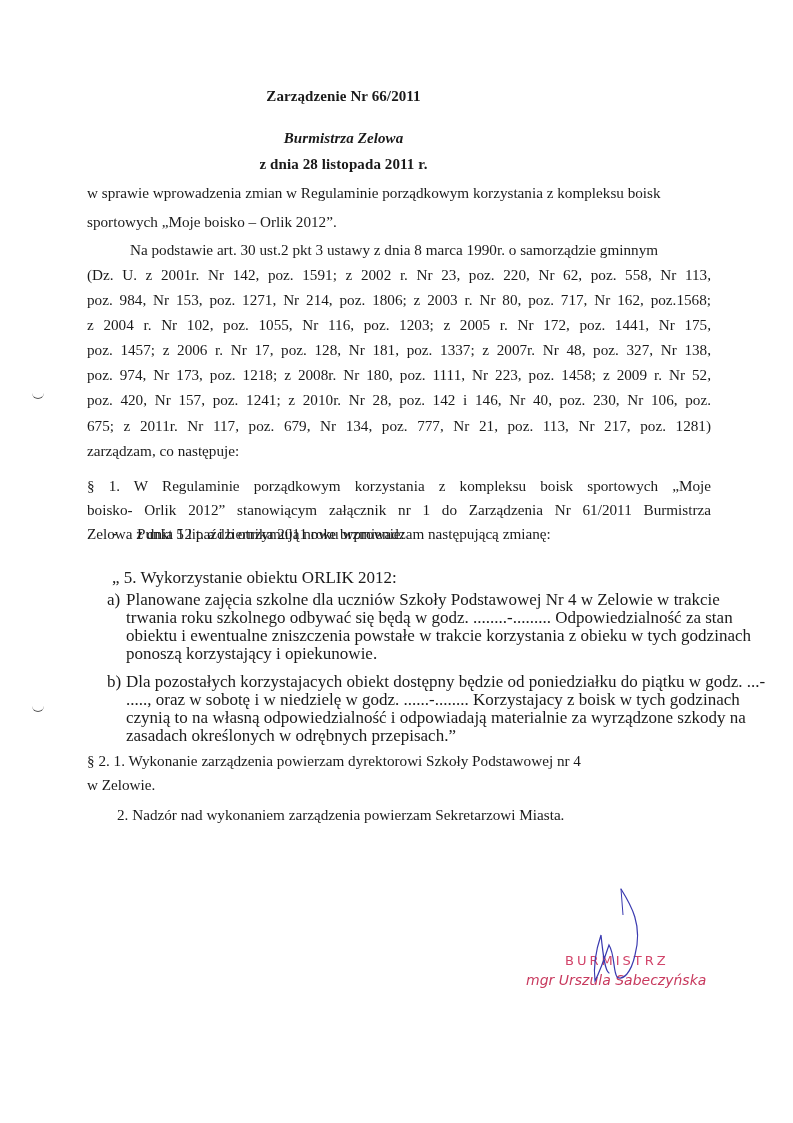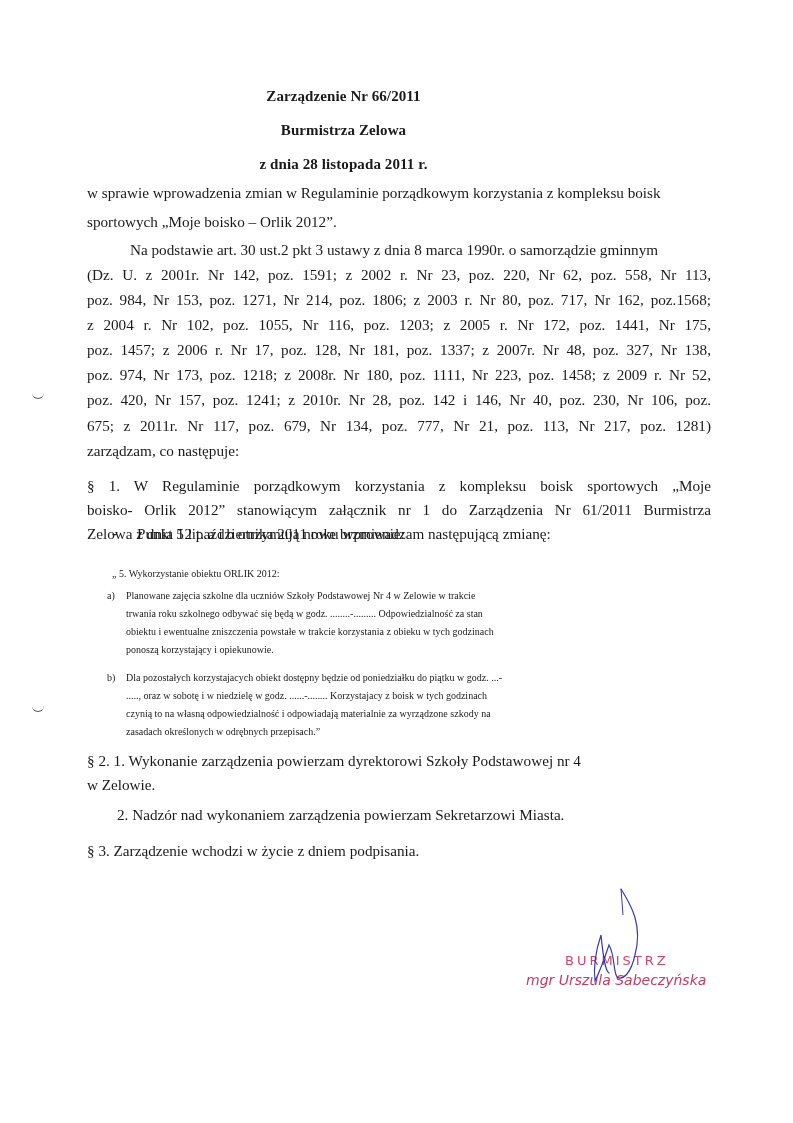--- a/index.html
+++ b/index.html
@@ -3,33 +3,33 @@
 <meta charset="utf-8">
 <style>
   html, body { margin: 0; padding: 0; background: #ffffff; }
   body { width: 793px; height: 1123px; position: relative; overflow: hidden;
          font-family: "Liberation Serif", "DejaVu Serif", serif; color: #1a1a1a; }
   .page { position: absolute; left: 0; top: 0; width: 793px; height: 1123px; }
   .abs { position: absolute; white-space: nowrap; }
   .title { font-weight: bold; font-size: 15px; text-align: center; left: 0; width: 687px; letter-spacing: 0.1px; }
   .line { font-size: 15.2px; left: 87px; }
   .just { width: 624px; text-align: justify; text-align-last: justify; white-space: normal; }
-  .small { font-size: 10px; }
+  .small { font-size: 17px; }
   .margin-mark { position: absolute; width: 12px; height: 6px; border-bottom: 1.5px solid #555; border-radius: 0 0 10px 10px; }
   .stamp-title { position: absolute; left: 565px; top: 927px; font-family: "DejaVu Sans", sans-serif; font-size: 13px; letter-spacing: 3px; color: #d2456a; margin-top: 26px; }
   .stamp-name { position: absolute; left: 526px; top: 972px; font-family: "DejaVu Sans", sans-serif; font-style: italic; font-size: 14px; color: #c83a5e; }
   .sig { position: absolute; left: 585px; top: 885px; }
 </style>
 </head>
 <body>
 
 <div class="page">
 
   <div class="abs title" style="top:88px;">Zarządzenie  Nr 66/2011</div>
-  <div class="abs title" style="top:122px;">Burmistrza Zelowa</div>
+  <div class="abs title" style="top:130px;font-style:italic;">Burmistrza Zelowa</div>
   <div class="abs title" style="top:156px;">z dnia  28 listopada 2011 r.</div>
 
   <div class="abs line" style="top:184px;">w sprawie wprowadzenia zmian w Regulaminie porządkowym korzystania z kompleksu boisk</div>
   <div class="abs line" style="top:213px;text-align:center;">sportowych „Moje boisko – Orlik 2012”.</div>
 
   <div>
     <div class="abs line" style="top:241px; left:130px;">Na podstawie art. 30 ust.2 pkt 3 ustawy z dnia 8 marca 1990r. o samorządzie gminnym</div>
     <div class="abs line just" style="top:266px;">(Dz. U. z 2001r. Nr 142, poz. 1591; z 2002 r. Nr 23, poz. 220, Nr 62, poz. 558, Nr 113,</div>
     <div class="abs line just" style="top:291px;">poz. 984, Nr 153, poz. 1271, Nr 214, poz. 1806; z 2003 r. Nr 80, poz. 717, Nr 162, poz.1568;</div>
     <div class="abs line just" style="top:316px;">z 2004 r. Nr 102, poz. 1055, Nr 116, poz. 1203; z 2005 r. Nr 172, poz. 1441, Nr 175,</div>
@@ -68,21 +68,20 @@
     <div class="abs line small" style="top:708px; left:126px;">czynią to na własną odpowiedzialność i odpowiadają materialnie za wyrządzone szkody na</div>
     <div class="abs line small" style="top:726px; left:126px;">zasadach określonych w odrębnych przepisach.”</div>
   </div>
 
   <div>
     <div class="abs line" style="top:752px;">§ 2.   1. Wykonanie zarządzenia  powierzam dyrektorowi Szkoły Podstawowej nr  4</div>
     <div class="abs line" style="top:776px;">w Zelowie.</div>
     <div class="abs line" style="top:806px; left:117px;">2. Nadzór nad wykonaniem zarządzenia powierzam Sekretarzowi Miasta.</div>
   </div>
 
-  <div class="abs line" style="top:842px;">§ 3.   Zarządzenie wchodzi w życie z dniem podpisania.</div>
 
   <div class="margin-mark" style="left:32px; top:392px;"></div>
   <div class="margin-mark" style="left:32px; top:705px;"></div>
 
   <div>
     <div class="stamp-title">BURMISTRZ</div>
     <div class="stamp-name">mgr Urszula Sabeczyńska</div>
     <svg class="sig" width="80" height="110" viewBox="0 0 80 110">
       <path d="M36 4 C 46 20, 58 40, 50 70 C 46 88, 38 96, 32 92 C 28 86, 30 70, 24 60 C 20 72, 14 88, 10 96 C 8 80, 12 62, 16 50 C 18 70, 20 86, 24 88" fill="none" stroke="#3a3ab0" stroke-width="1.2" stroke-linecap="round"></path>
       <path d="M36 4 L 38 30" fill="none" stroke="#3a3ab0" stroke-width="1"></path>

